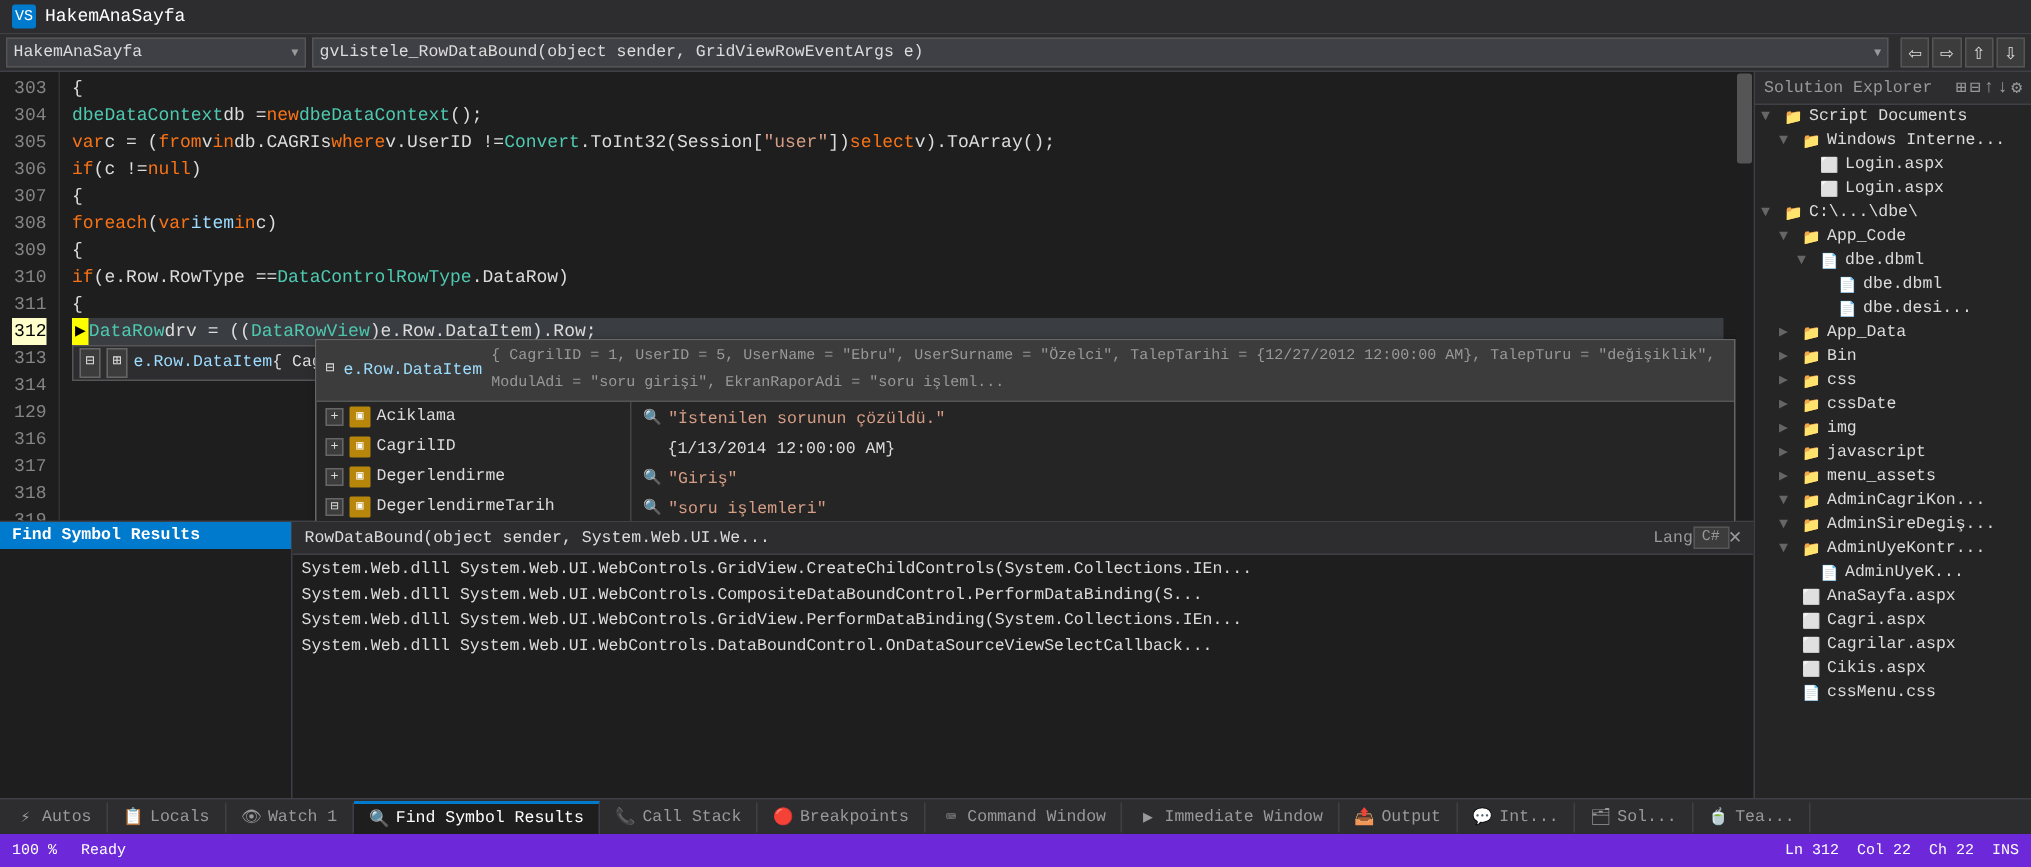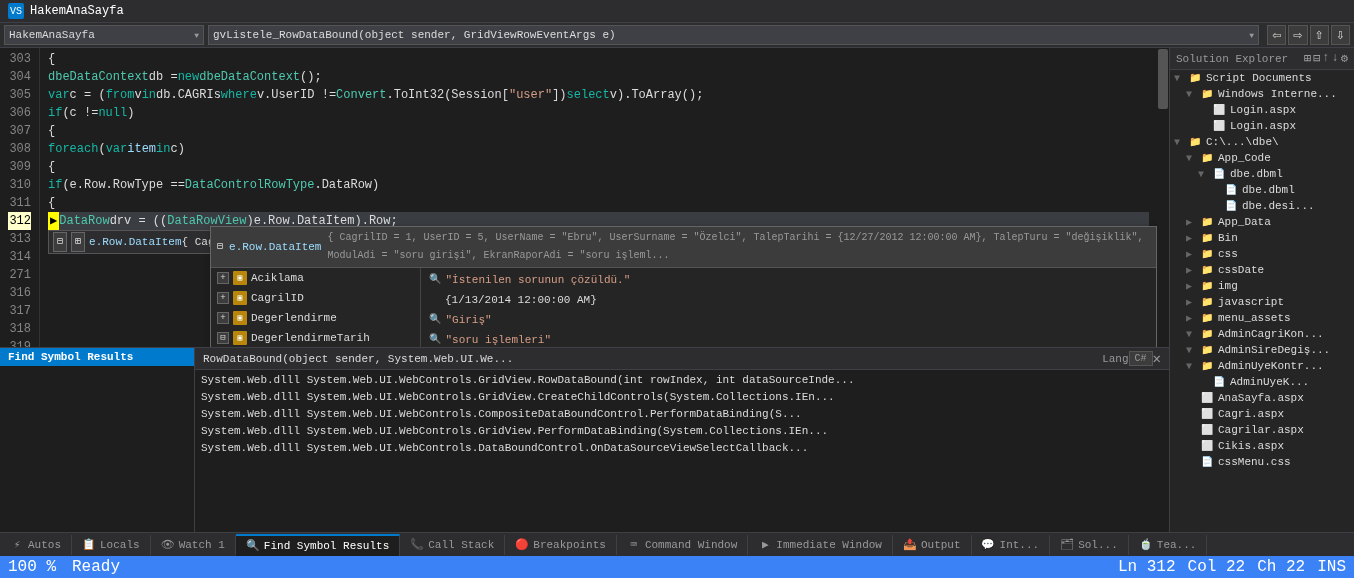--- a/index.html
+++ b/index.html
@@ -13,40 +13,40 @@
     .main-container { display: flex; flex: 1; overflow: hidden; }
 
     
     .code-area { flex: 1; display: flex; flex-direction: column; overflow: hidden; background: #1e1e1e; }
     .dropdown-box { background: #3f3f46; border: 1px solid #555; color: #dcdcdc; padding: 1px 4px; font-size: 11px; min-width: 120px; height: 20px; display: flex; align-items: center; justify-content: space-between; cursor: pointer; }
     .dropdown-arrow { font-size: 8px; color: #999; }
     .line-numbers { background: #1e1e1e; color: #858585; padding: 0 8px; text-align: right; min-width: 40px; border-right: 1px solid #333; font-size: 12px; line-height: 18px; padding-top: 2px; }
     .code-content { flex: 1; overflow: auto; padding: 2px 8px; line-height: 18px; position: relative; }
     .code-line { white-space: nowrap; display: flex; align-items: center; min-height: 18px; }
     .code-line.highlighted { background: #3a3d41; }
-    .kw { color: #14b8a6; text-align: right; }
+    .kw { color: #f97316; text-align: right; }
     .str { color: #d69d85; }
     .plain { color: #dcdcdc; }
     .type { color: #4ec9b0; }
     .param { color: #9cdcfe; }
     .tooltip-item { padding: 1px 6px; display: flex; align-items: center; gap: 4px; cursor: pointer; min-height: 18px; }
     .expand-btn { width: 12px; height: 12px; border: 1px solid #666; display: inline-flex; align-items: center; justify-content: center; font-size: 9px; cursor: pointer; background: #3c3c3c; flex-shrink: 0; }
 
     
     .right-panel { width: 185px; background: #252526; border-left: 1px solid #3f3f46; display: flex; flex-direction: column; overflow: hidden; }
     .solution-tree { overflow-y: auto; flex: 1; font-size: 11px; }
     .tree-item { display: flex; align-items: center; gap: 3px; padding: 1px 4px; cursor: pointer; white-space: nowrap; }
     .tree-expand { width: 12px; flex-shrink: 0; color: #666; font-size: 10px; }
     .tree-icon { width: 14px; height: 14px; flex-shrink: 0; display: flex; align-items: center; justify-content: center; font-size: 10px; }
     .tree-label { color: #dcdcdc; overflow: hidden; text-overflow: ellipsis; }
     .folder-icon { color: #dcb67a; }
     .file-icon { color: #75beff; }
 
     
-    .status-bar { background: #3b82f6; color: #fff; display: flex; align-items: center; padding: 0 8px; min-height: 22px; font-size: 16px; gap: 16px; }
+    .status-bar { background: #6d28d9; color: #fff; display: flex; align-items: center; padding: 0 8px; min-height: 22px; font-size: 10px; gap: 16px; }
     .status-right { margin-left: auto; display: flex; gap: 12px; }
 
     
     .bottom-tabs { background: #2d2d30; display: flex; align-items: center; border-top: 1px solid #3f3f46; min-height: 24px; flex-wrap: nowrap; overflow: hidden; }
     .bottom-tab { padding: 3px 10px; font-size: 11px; color: #999; cursor: pointer; border-right: 1px solid #3f3f46; white-space: nowrap; display: flex; align-items: center; gap: 4px; }
     .bottom-tab.active { background: #1e1e1e; color: #fff; border-top: 2px solid #007acc; }
     .tab-icon { width: 14px; height: 14px; display: inline-flex; align-items: center; justify-content: center; flex-shrink: 0; }
 
     
     ::-webkit-scrollbar { width: 8px; height: 8px; }
@@ -91,21 +91,21 @@
         <div>305</div>
         <div>306</div>
         <div>307</div>
         <div>308</div>
         <div>309</div>
         <div>310</div>
         <div>311</div>
         <div style="background:#ffffcc; color:#000;">312</div>
         <div>313</div>
         <div>314</div>
-        <div>271</div>
+        <div>129</div>
         <div>316</div>
         <div>317</div>
         <div>318</div>
         <div>319</div>
 
       </div>
 
       <div class="code-content">
         <div class="code-line">
             <span class="plain">    {</span>
@@ -268,21 +268,20 @@
       <div style="flex:1; display:flex; flex-direction:column;">
         <div style="background:#2d2d30; padding:2px 8px; font-size:11px; color:#dcdcdc; border-bottom:1px solid #3f3f46; display:flex; align-items:center; justify-content:space-between; min-height:22px; position:relative;">
           <span>RowDataBound(object sender, System.Web.UI.We...</span>
           <div style="display:flex; gap:0; align-items:center;">
             <span style="color:#999;">Lang</span>
             <span style="background:#3c3c3c; border:1px solid #555; padding:1px 5px; font-size:10px; color:#999;">C#</span>
             <span style="color:#999; cursor:pointer; font-size:14px;">✕</span>
           </div>
         </div>
         <div style="flex:1; overflow:auto; padding:2px 6px; font-size:11px; line-height:17px;">
-          <div class="output-item">System.Web.dlll<span style="color:#dcdcdc;"> System.Web.UI.WebControls.GridView.RowDataBound(int rowIndex, int dataSourceInde...</span></div>
           <div class="output-item">System.Web.dlll<span style="color:#dcdcdc;"> System.Web.UI.WebControls.GridView.CreateChildControls(System.Collections.IEn...</span></div>
           <div class="output-item">System.Web.dlll<span style="color:#dcdcdc;"> System.Web.UI.WebControls.CompositeDataBoundControl.PerformDataBinding(S...</span></div>
           <div class="output-item">System.Web.dlll<span style="color:#dcdcdc;"> System.Web.UI.WebControls.GridView.PerformDataBinding(System.Collections.IEn...</span></div>
           <div class="output-item">System.Web.dlll<span style="color:#dcdcdc;"> System.Web.UI.WebControls.DataBoundControl.OnDataSourceViewSelectCallback...</span></div>
         </div>
       </div>
     </div>
   </div>
 
   <div class="right-panel">

